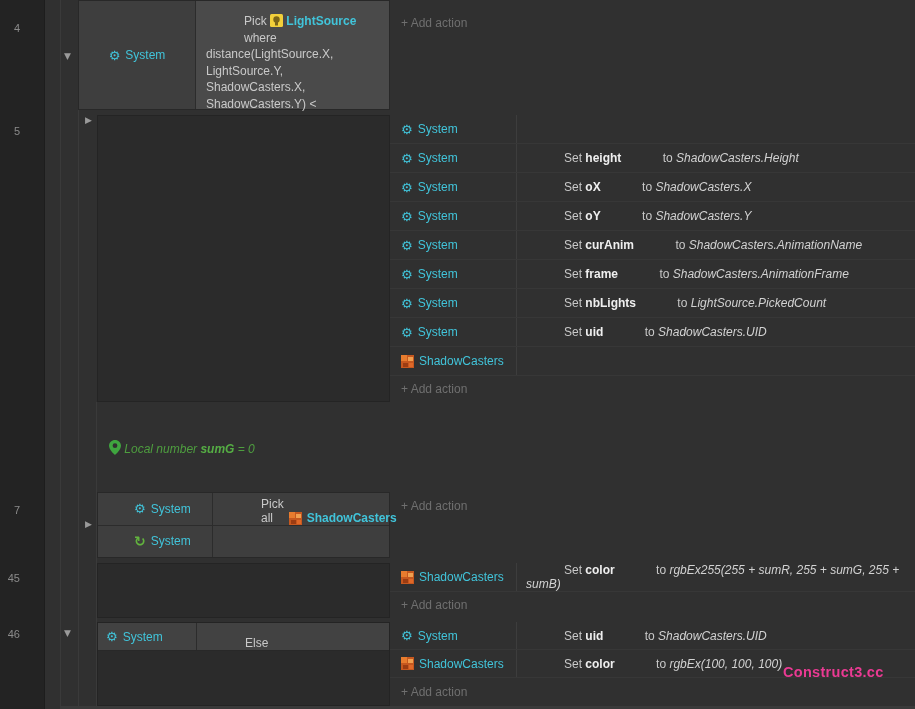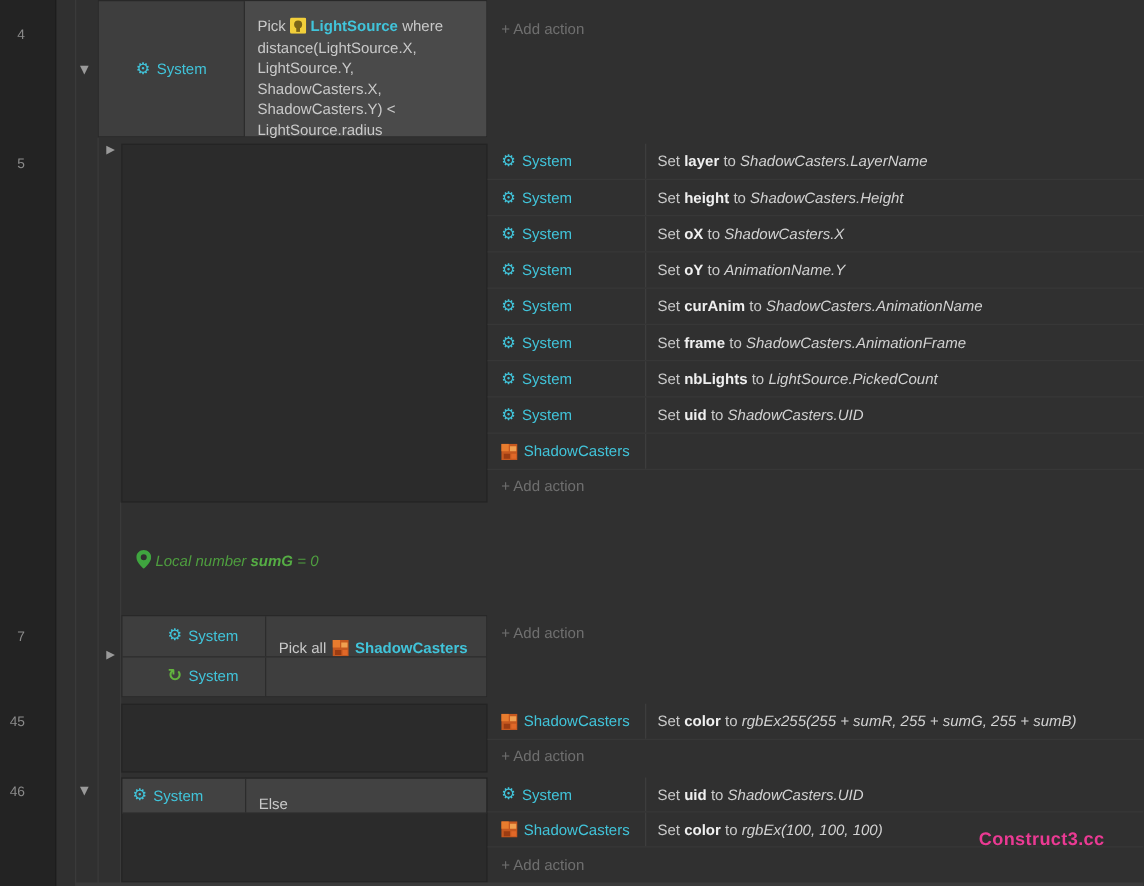--- a/index.html
+++ b/index.html
@@ -23,21 +23,21 @@
   .ctext2{flex:1;padding-left:10px;color:#d6d6d6;display:flex;align-items:flex-end;gap:5px;}
   .obj{color:#41c4da;font-weight:bold;}
   .svgicon{display:inline-block;vertical-align:-2px;flex:0 0 auto;}
   .empty-cond{position:absolute;background:#2b2b2b;border:1px solid #242424;box-sizing:border-box;}
   .actions{position:absolute;}
   .arow{display:flex;align-items:center;height:29px;border-bottom:1px solid #373737;box-sizing:border-box;}
   .arow28{height:28px;}
   .a-name{width:127px;height:100%;display:flex;align-items:center;gap:5px;padding-left:11px;
           box-sizing:border-box;border-right:1px solid #3d3d3d;flex:0 0 auto;}
   .a-text{padding-left:9px;}
-  .t{color:#c9c9c9;}
+  .t{color:#c9c9c9;margin-left:38px;}
   .p{color:#efefef;font-weight:bold;}
   .v{color:#d2d2d2;font-style:italic;}
   .addrow{color:#6f6f6f;}
   .addabs{position:absolute;}
   .addinline{height:26px;line-height:26px;padding-left:11px;}
   .localrow{position:absolute;height:28px;line-height:28px;padding-left:12px;box-sizing:border-box;
             color:#4e9e3f;font-style:italic;}
   .loc-name{font-weight:bold;color:#55ad44;}
   .wm{position:absolute;color:#ea3a93;font-weight:bold;font-size:14.5px;letter-spacing:.3px;}
   .bstrip{position:absolute;background:#3a3a3a;}
@@ -80,42 +80,41 @@
 
   <span class="expander" style="left:85px;top:115px">▶</span>
   <div class="empty-cond" style="left:97px;top:115px;width:293px;height:287px"></div>
 
   <div class="actions" style="left:390px;top:115px;width:525px">
     <div class="arow">
       <div class="a-name">
           <span class="gear">⚙</span>
           <span class="sysname">System</span>
         </div>
-      <div class="a-text"><span class="t">Set</span> <b class="p">layer</b> <span class="t">to</span> <i class="v">ShadowCasters.LayerName</i></div>
     </div>
     <div class="arow">
       <div class="a-name">
           <span class="gear">⚙</span>
           <span class="sysname">System</span>
         </div>
       <div class="a-text"><span class="t">Set</span> <b class="p">height</b> <span class="t">to</span> <i class="v">ShadowCasters.Height</i></div>
     </div>
     <div class="arow">
       <div class="a-name">
           <span class="gear">⚙</span>
           <span class="sysname">System</span>
         </div>
       <div class="a-text"><span class="t">Set</span> <b class="p">oX</b> <span class="t">to</span> <i class="v">ShadowCasters.X</i></div>
     </div>
     <div class="arow">
       <div class="a-name">
           <span class="gear">⚙</span>
           <span class="sysname">System</span>
         </div>
-      <div class="a-text"><span class="t">Set</span> <b class="p">oY</b> <span class="t">to</span> <i class="v">AnimationName.Y</i></div>
+      <div class="a-text"><span class="t">Set</span> <b class="p">oY</b> <span class="t">to</span> <i class="v">ShadowCasters.Y</i></div>
     </div>
     <div class="arow">
       <div class="a-name">
           <span class="gear">⚙</span>
           <span class="sysname">System</span>
         </div>
       <div class="a-text"><span class="t">Set</span> <b class="p">curAnim</b> <span class="t">to</span> <i class="v">ShadowCasters.AnimationName</i></div>
     </div>
     <div class="arow">
       <div class="a-name">

